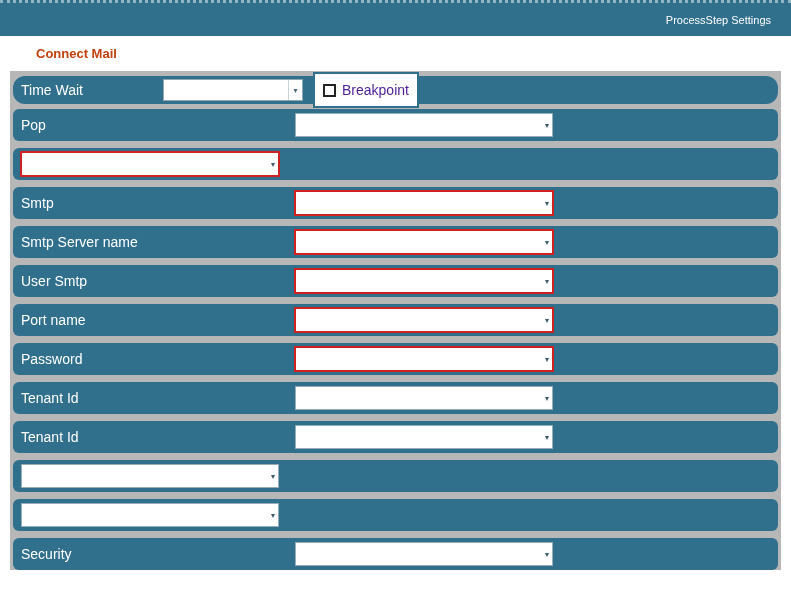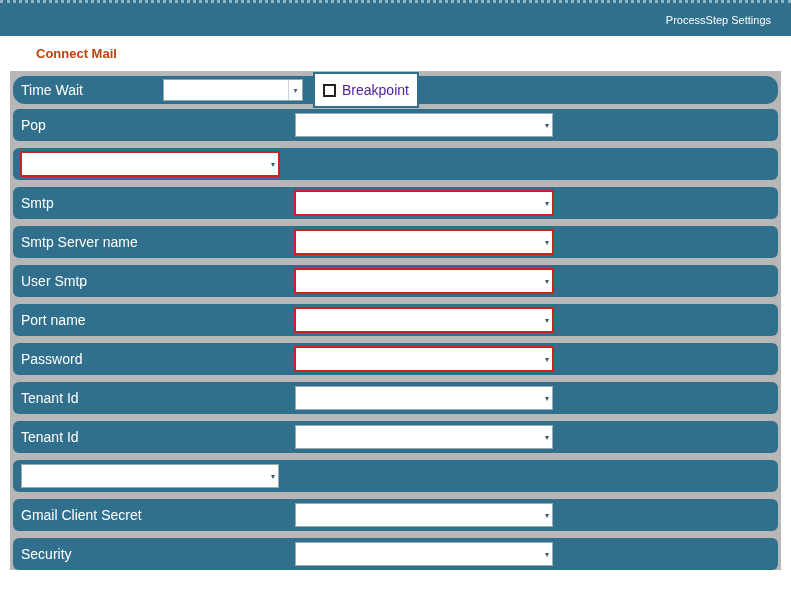--- a/index.html
+++ b/index.html
@@ -181,21 +181,20 @@
         <div class="field-select"><span></span><span class="caret">▾</span></div>
       </div>
       <div class="field-row">
         <span class="field-label">Tenant Id</span>
         <div class="field-select"><span></span><span class="caret">▾</span></div>
       </div>
       <div class="field-row">
         <div class="field-select"><span></span><span class="caret">▾</span></div>
       </div>
       <div class="field-row">
-        <span class="field-label">Gmail Client Secret</span>
         <div class="field-select"><span></span><span class="caret">▾</span></div>
       </div>
       <div class="field-row">
         <span class="field-label">Security</span>
         <div class="field-select"><span></span><span class="caret">▾</span></div>
       </div>
     </div>
 
 </div>
 

